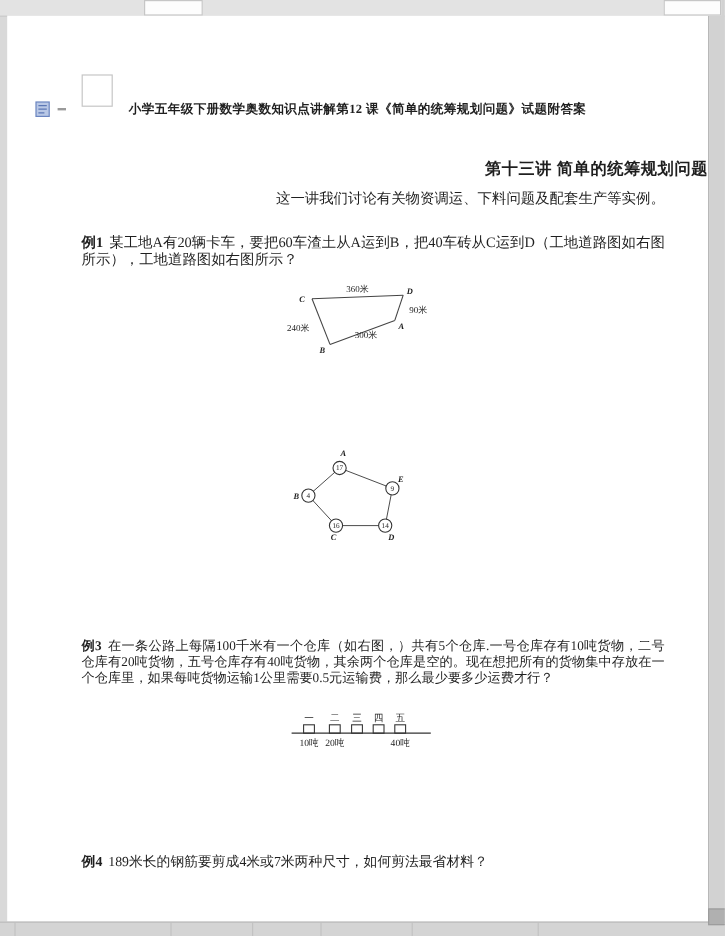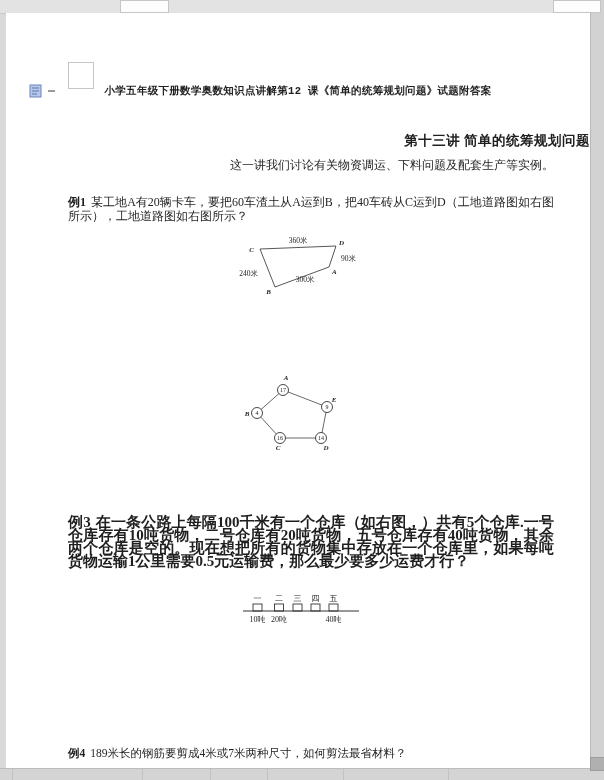--- a/index.html
+++ b/index.html
@@ -6,30 +6,30 @@
   .canvas{position:relative;width:604px;height:780px;background:#d9d9d9;overflow:hidden;
           font-family:"Liberation Serif","DejaVu Serif",serif;color:#1f1f1f;}
   .top-band{position:absolute;left:0;top:0;width:604px;height:13px;background:#e3e3e3;border-bottom:1px solid #c9c9c9;}
   .page{position:absolute;left:6px;top:13px;width:584px;height:755px;background:#ffffff;
         border-right:1px solid #b8b8b8;}
   .right-strip{position:absolute;right:0;top:0;width:13px;height:780px;background:#d2d2d2;}
   .ghost-box{position:absolute;background:#fdfdfd;border:1px solid #c6c6c6;}
   .doc-icon{position:absolute;left:29px;top:84px;width:13px;height:14px;}
   .icon-dash{position:absolute;left:48px;top:90px;width:7px;height:2px;background:#9a9a9a;}
   .hdr-title{position:absolute;left:6px;top:84px;width:584px;text-align:center;
-             font-size:10.5px;font-weight:bold;letter-spacing:0.3px;font-family:Liberation Mono, monospace;}
+             font-size:10.5px;font-weight:bold;letter-spacing:0.3px;}
   .lec-title{position:absolute;left:6px;top:132px;width:584px;text-align:right;
              font-size:13.5px;font-weight:bold;letter-spacing:0.5px;}
   .para{position:absolute;left:68px;width:486px;font-size:12px;line-height:13.5px;text-align:justify;}
   .para b{margin-right:5px;margin-top:23px;}
   .intro{top:159px;text-indent:24px;text-align:right;}
   .ex1{top:196px;}
   .ex2{top:322px;text-indent:8px;}
-  .ex3{top:516px;font-size:15px;line-height:13px;font-weight:bold;}
-  .ex4{top:747px;font-size:11.5px;text-align:left;}
+  .ex3{top:533px;font-size:11px;line-height:13px;}
+  .ex4{top:713px;font-size:11.5px;text-align:left;}
   .diag{position:absolute;}
   svg text{font-family:"Liberation Serif","DejaVu Serif",serif;fill:#1f1f1f;}
   .bottom-band{position:absolute;left:0;top:768px;width:604px;height:12px;background:#d4d4d4;
     border-top:1px solid #bcbcbc;
     background-image:linear-gradient(#c2c2c2,#c2c2c2),linear-gradient(#c2c2c2,#c2c2c2),
       linear-gradient(#c2c2c2,#c2c2c2),linear-gradient(#c2c2c2,#c2c2c2),
       linear-gradient(#c2c2c2,#c2c2c2),linear-gradient(#c2c2c2,#c2c2c2);
     background-repeat:no-repeat;
     background-size:1px 12px,1px 12px,1px 12px,1px 12px,1px 12px,1px 12px;
     background-position:12px 0,142px 0,210px 0,267px 0,343px 0,448px 0;}

